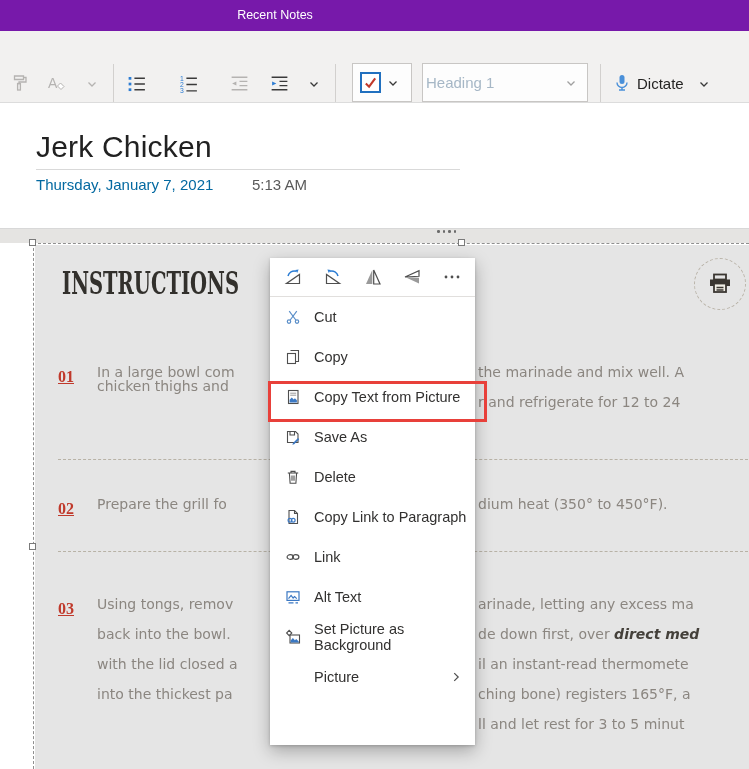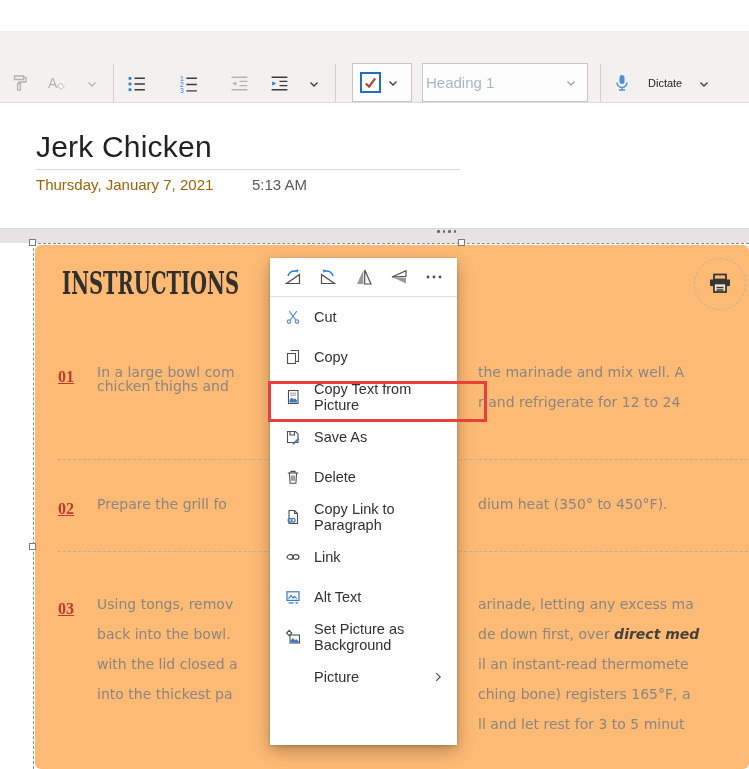--- a/index.html
+++ b/index.html
@@ -13,63 +13,66 @@
   .titlebar .tb-label { position:absolute; left:200px; top:0; width:150px; height:31px;
     line-height:31px; text-align:center; color:#fff; font-size:12.5px; }
   
   .toolbar { position:absolute; left:0; top:31px; width:749px; height:72px;
     background:#f2f1f0; border-bottom:1px solid #dcdcdc; }
   .tbtn { position:absolute; display:flex; align-items:center; justify-content:center; }
   .vdiv { position:absolute; top:33px; width:1px; height:38px; background:#d2d0ce; }
   .boxctl { position:absolute; top:32px; height:39px; border:1px solid #c8c6c4; background:#fdfdfd; display:flex; align-items:center; }
   .todo-check { width:21px; height:21px; border:2px solid #2170bf; background:#fff; margin-left:7px; display:flex; align-items:center; justify-content:center; }
   .style-label { font-size:15px; color:#a6b7c6; margin-left:3px; white-space:nowrap; }
-  .dictate-label { font-size:11px; color:#252423;margin-left:11px; }
+  .dictate-label { font-size:15px; color:#252423; }
   
   .page-title { position:absolute; left:36px; top:130px; font-size:30px; color:#212121; letter-spacing:0.2px; }
   .title-rule { position:absolute; left:36px; top:169px; width:424px; height:1px; background:#d9d9d9; }
-  .page-date { position:absolute; left:36px; top:176px; font-size:15px; color:#a16207; }
+  .page-date { position:absolute; left:36px; top:176px; font-size:15px; color:#0369a1; }
   .page-time { position:absolute; left:252px; top:176px; font-size:15px; color:#5a5a5a; }
   
   .band { position:absolute; left:0; top:228px; width:749px; height:15px; background:#e5e4e2; border-top:1px solid #d8d8d8; }
   .dots-handle { position:absolute; left:437px; top:230px; display:flex; gap:3px; z-index:6; }
   .dots-handle span { width:2.5px; height:2.5px; background:#6b6b6b; border-radius:50%; }
   
-  .recipe-img { position:absolute; left:35px; top:245px; width:714px; height:524px; background:#fdba74; overflow:hidden;border-radius:6px; }
+  .recipe-img { position:absolute; left:35px; top:245px; width:714px; height:524px; background:#e5e5e5; overflow:hidden; }
   .sel-top { position:absolute; left:33px; top:243px; width:716px; height:0; border-top:1px dashed #8f8f8f; z-index:5; }
   .sel-left { position:absolute; left:33px; top:243px; width:0; height:526px; border-left:1px dashed #8f8f8f; z-index:5; }
   .handle { position:absolute; width:7px; height:7px; background:#fff; border:1px solid #7a7a7a; z-index:6; }
   .recipe-heading { position:absolute; left:62px; top:265px; font-family:"DejaVu Serif", serif;
     font-weight:700; font-size:31px; color:#32302c; transform:scaleX(0.63); transform-origin:left top; white-space:nowrap; }
   .print-btn { position:absolute; left:694px; top:258px; width:52px; height:52px; border:1.5px dashed #b9b3a8;
     border-radius:50%; display:flex; align-items:center; justify-content:center; }
   .step-num { position:absolute; font-family:Liberation Serif, serif; font-weight:700; font-size:16px;
     color:#c0392b; text-decoration:underline; }
   .rl { position:absolute; font-family:"DejaVu Sans", sans-serif; font-size:14px; color:#8b8680; white-space:nowrap; }
   .rl b i { color:#44403a; }
   .rdiv { position:absolute; left:58px; width:690px; height:0; border-top:1.5px dashed #b8b2a6; }
   
-  .cmenu { position:absolute; left:270px; top:258px; width:187px; height:487px; background:#fff;
+  .cmenu { position:absolute; left:270px; top:258px; width:205px; height:487px; background:#fff;
     box-shadow:0 6px 16px rgba(0,0,0,0.28), 0 1px 3px rgba(0,0,0,0.18); z-index:20; }
   .cmenu .iconrow { height:38px; display:flex; align-items:center; justify-content:space-between; padding:0 12px; }
   .cmenu .iconrow .ric { width:22px; height:22px; display:flex; align-items:center; justify-content:center; }
   .cmenu .separator { height:1px; background:#e1dfdd; margin:0; }
   .menu-item { height:40px; display:flex; align-items:center; padding-left:14px; gap:13px;
     font-size:14.5px; color:#323130; cursor:default; }
   .menu-item .mi { width:17px; height:17px; flex:0 0 17px; display:flex; align-items:center; justify-content:center; }
   .menu-item .chev { margin-left:auto; margin-right:12px; }
   .hl-box { position:absolute; left:-2px; top:123px; width:219px; height:41px;
     border:3px solid #e8403a; pointer-events:none; }
   svg { display:block; }
 </style>
 </head>
 <body>
 
 <div id="app">
 
+  <div class="titlebar">
+    <div class="tb-label">Recent Notes</div>
+  </div>
 
   <div class="toolbar">
     <div class="tbtn" style="left:8px;top:72px;width:22px;height:22px;top:41px;">
       <svg width="20" height="20" viewBox="0 0 20 20" fill="none" stroke="#b5b3b1" stroke-width="1.3">
         <path d="M5.5 3 h9 v3.5 h-9 z"></path>
           <path d="M14.5 4.5 h2.5 v4.5 h-7 v2.5"></path>
           <rect x="8.6" y="10.5" width="2.8" height="6.5"></rect>
       </svg>
     </div>
     <div class="tbtn" style="left:45px;top:41px;width:22px;height:22px;">

